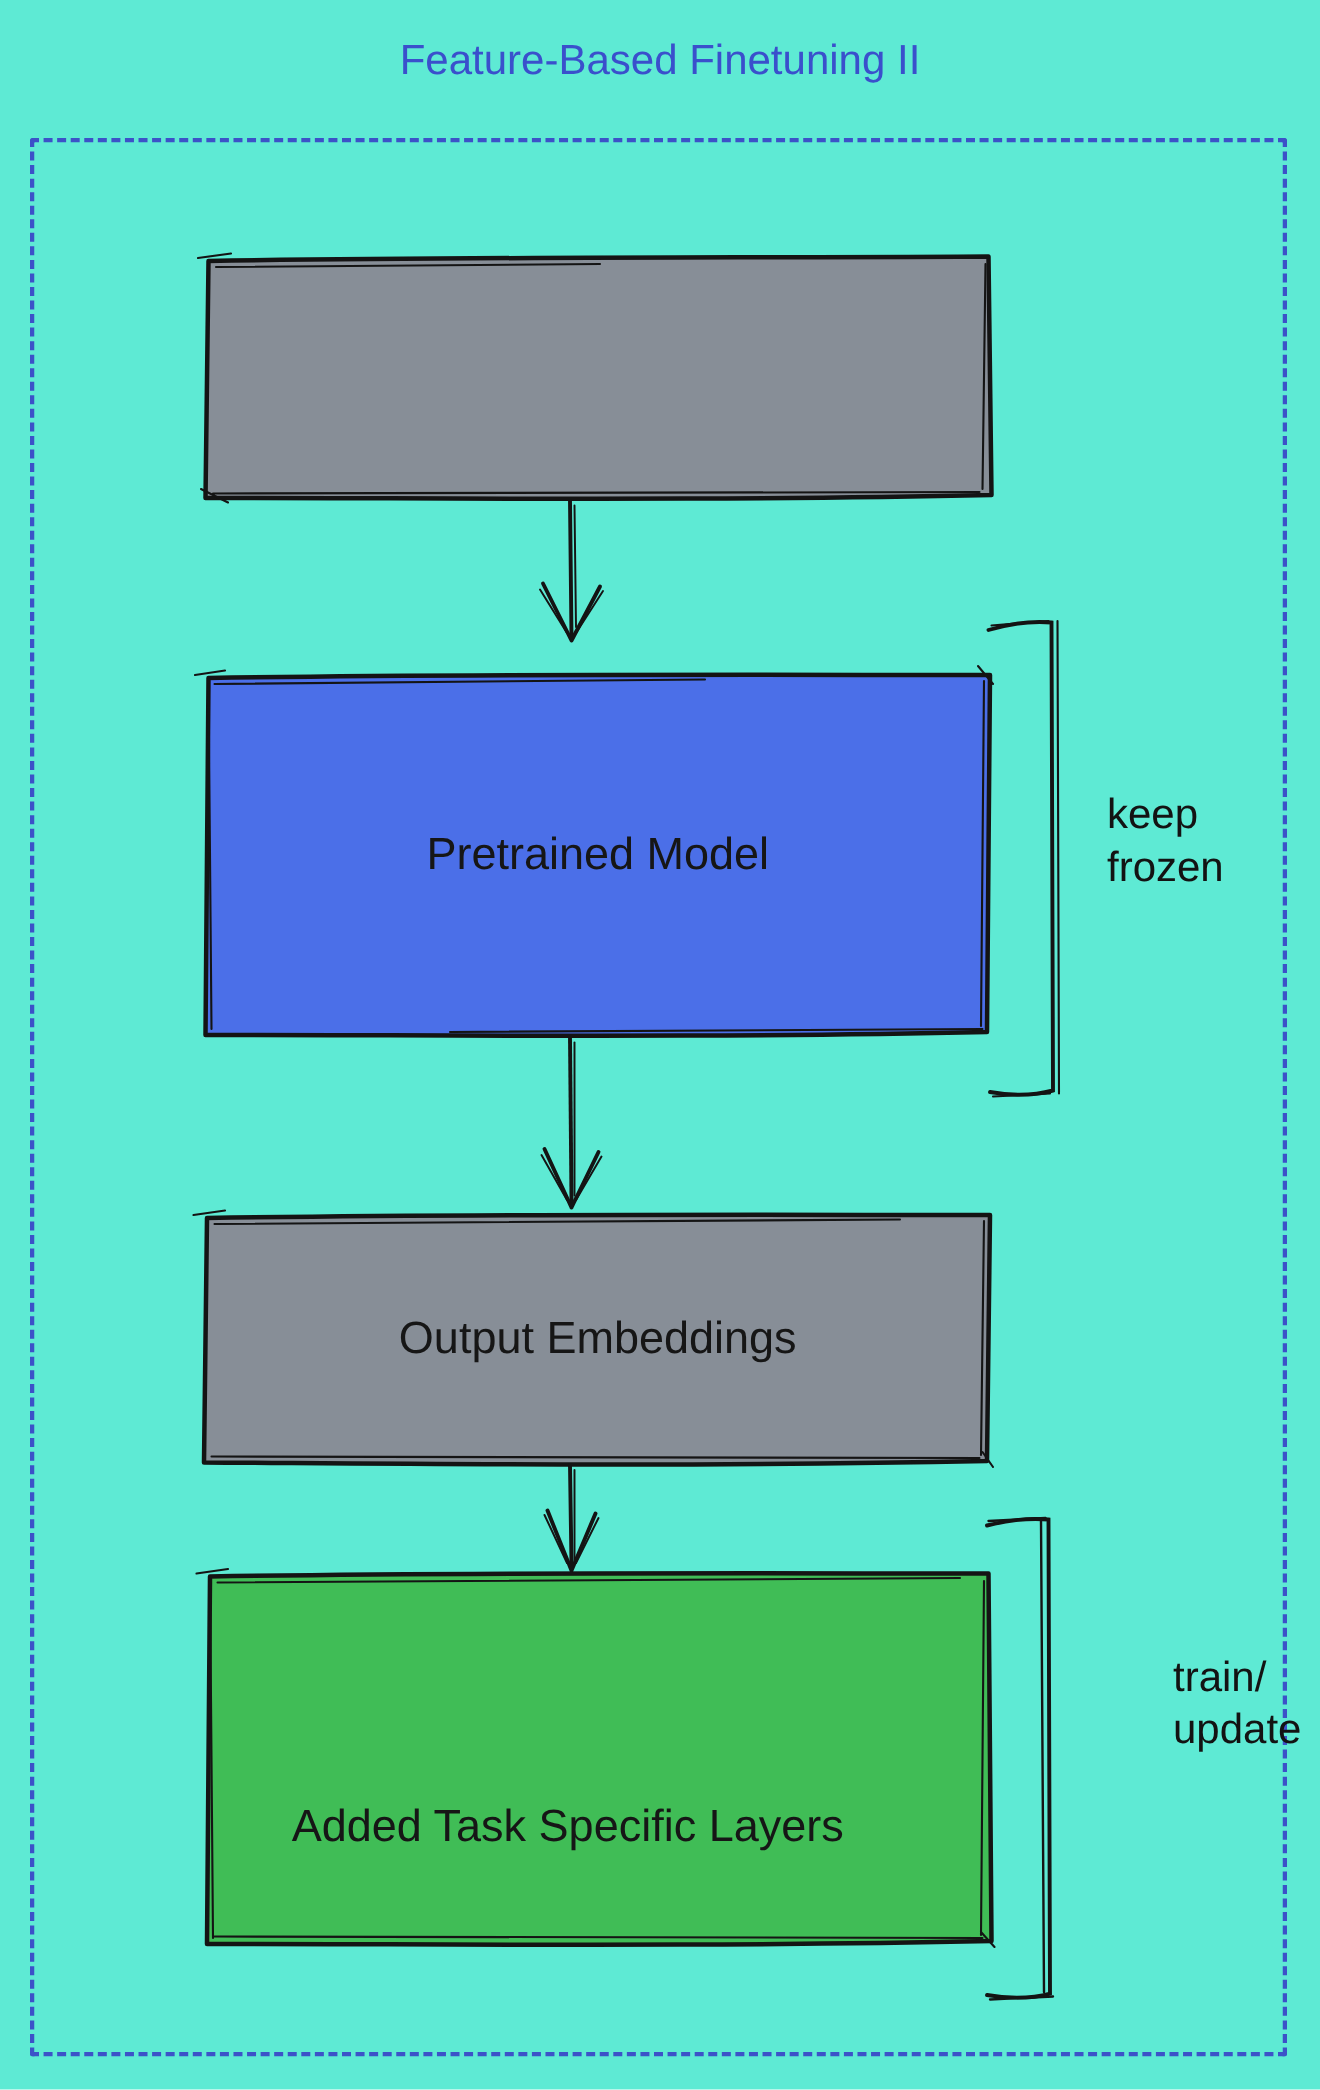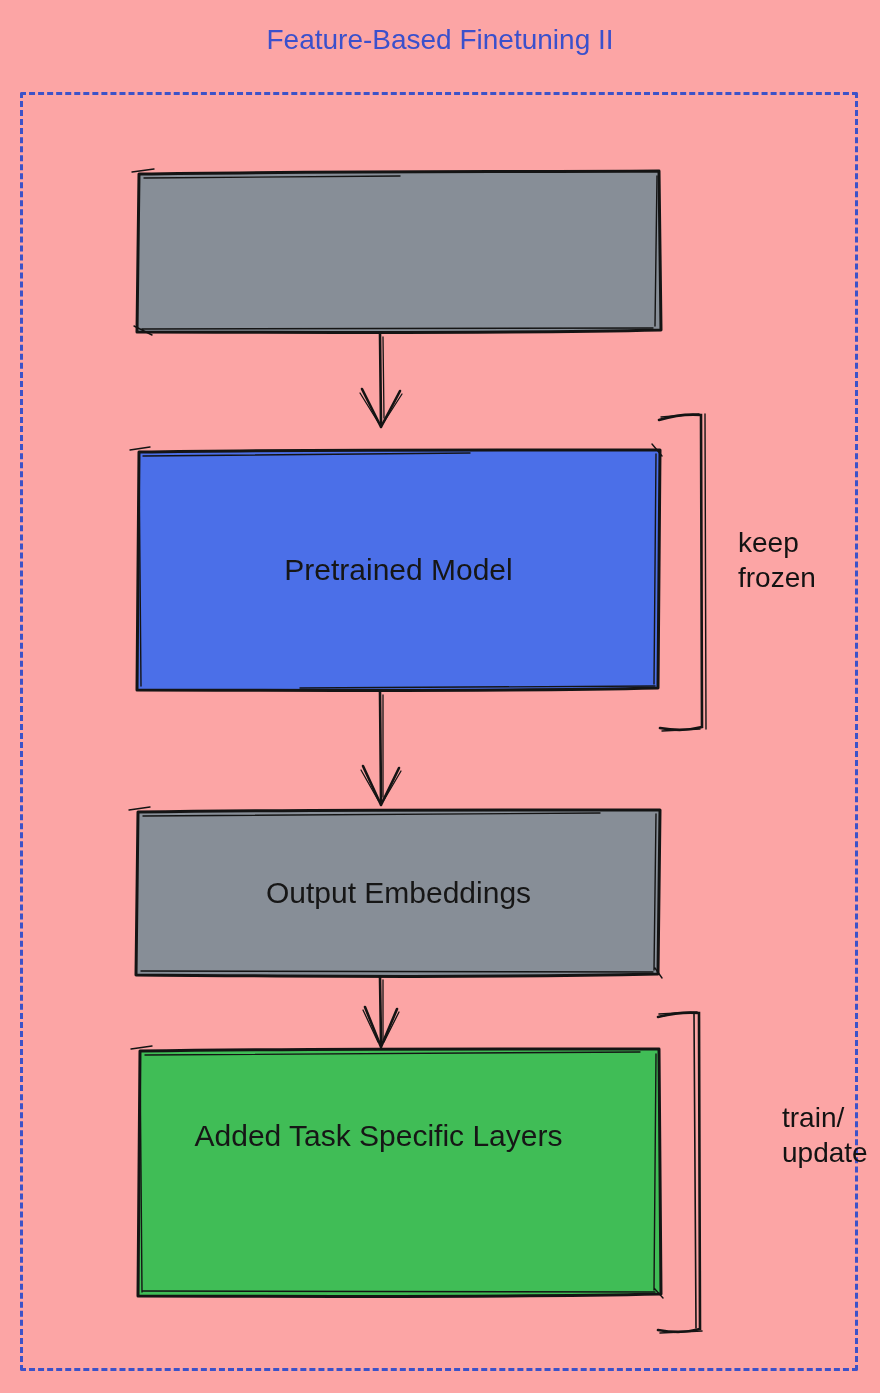--- a/index.html
+++ b/index.html
@@ -1,20 +1,20 @@
 <!DOCTYPE html>
 <html style="--title_blue: #3a50cc; --border_blue: #3c52c8; --box_gray: #878e97; --box_blue: #4b6fe8; --box_green: #40bd56; --stroke_black: #141414;"><head>
 <meta charset="utf-8">
 <style>
   html, body { margin: 0; padding: 0; background: #ffffff; }
   .canvas {
     position: relative;
     width: 880px;
     height: 1393px;
-    background: #fca5a5;
+    background: #5eead4;
     font-family: "Liberation Sans", sans-serif;
     overflow: hidden;
   }
   .title {
     position: absolute;
     left: 0; right: 0; top: 24px;
     text-align: center;
     font-size: 28px;
     font-weight: 400;
     color: var(--title_blue, #3a50cc);
@@ -41,21 +41,21 @@
     pointer-events: none;
   }
   .label1 {
     left: 137px; top: 172px; width: 523px; height: 159px;
     justify-content: flex-start;
     padding-left: 40px;
     padding-bottom: 30px;
   }
   .label2 { left: 137px; top: 450px; width: 523px; height: 240px; }
   .label3 { left: 137px; top: 810px; width: 523px; height: 165px; }
-  .label4 { left: 137px; top: 1012px; width: 483px; height: 247px; }
+  .label4 { left: 137px; top: 1094px; width: 483px; height: 247px; }
   .annotation {
     position: absolute;
     left: 738px;
     width: 130px;
     font-size: 28px;
     line-height: 35px;
     color: #131313;
     white-space: pre-line;
   }
   .ann1 { top: 496px; margin-top: 29px; }

